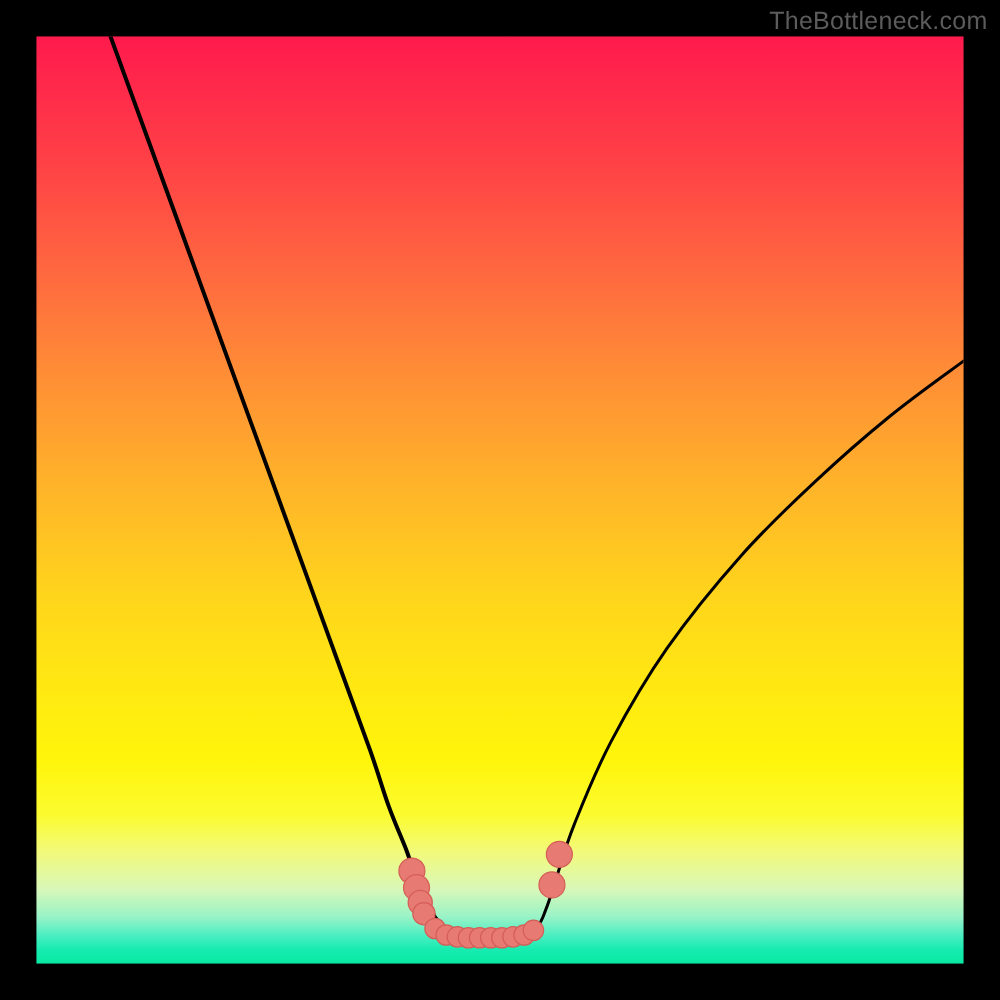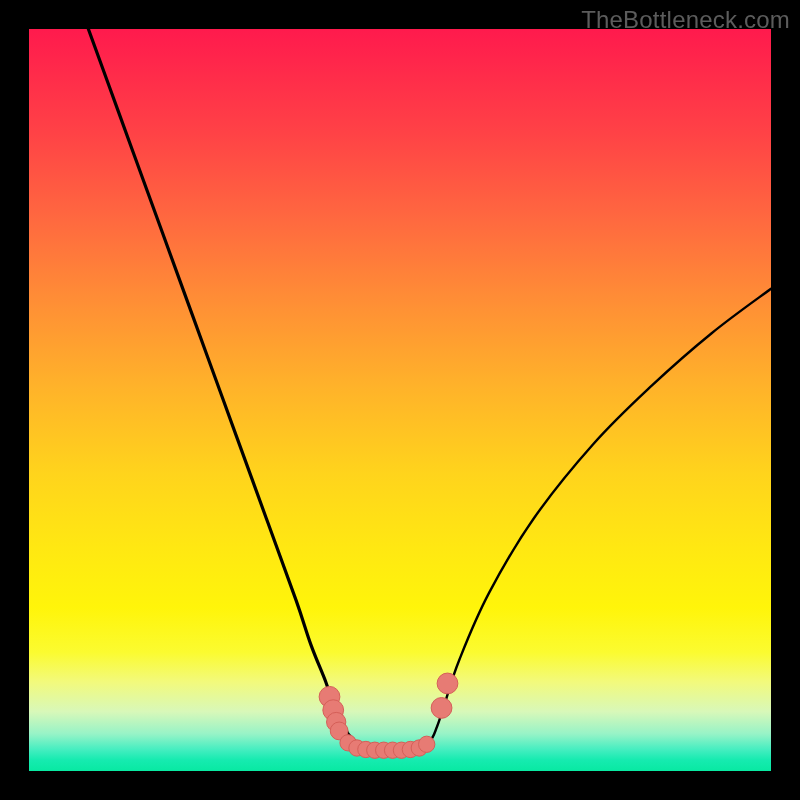--- a/index.html
+++ b/index.html
@@ -52,21 +52,21 @@
     position: absolute;
     inset: 0;
     width: 742px;
     height: 742px;
   }
   .watermark {
     position: absolute;
     top: 6px;
     right: 10px;
     color: #5c5c5c;
-    font-size: 24px;
+    font-size: 20px;
     letter-spacing: 0.2px;
     font-weight: 400;
     user-select: none;
   }
 </style>
 </head>
 <body>
 
 <div class="frame">
   <div class="plot">

